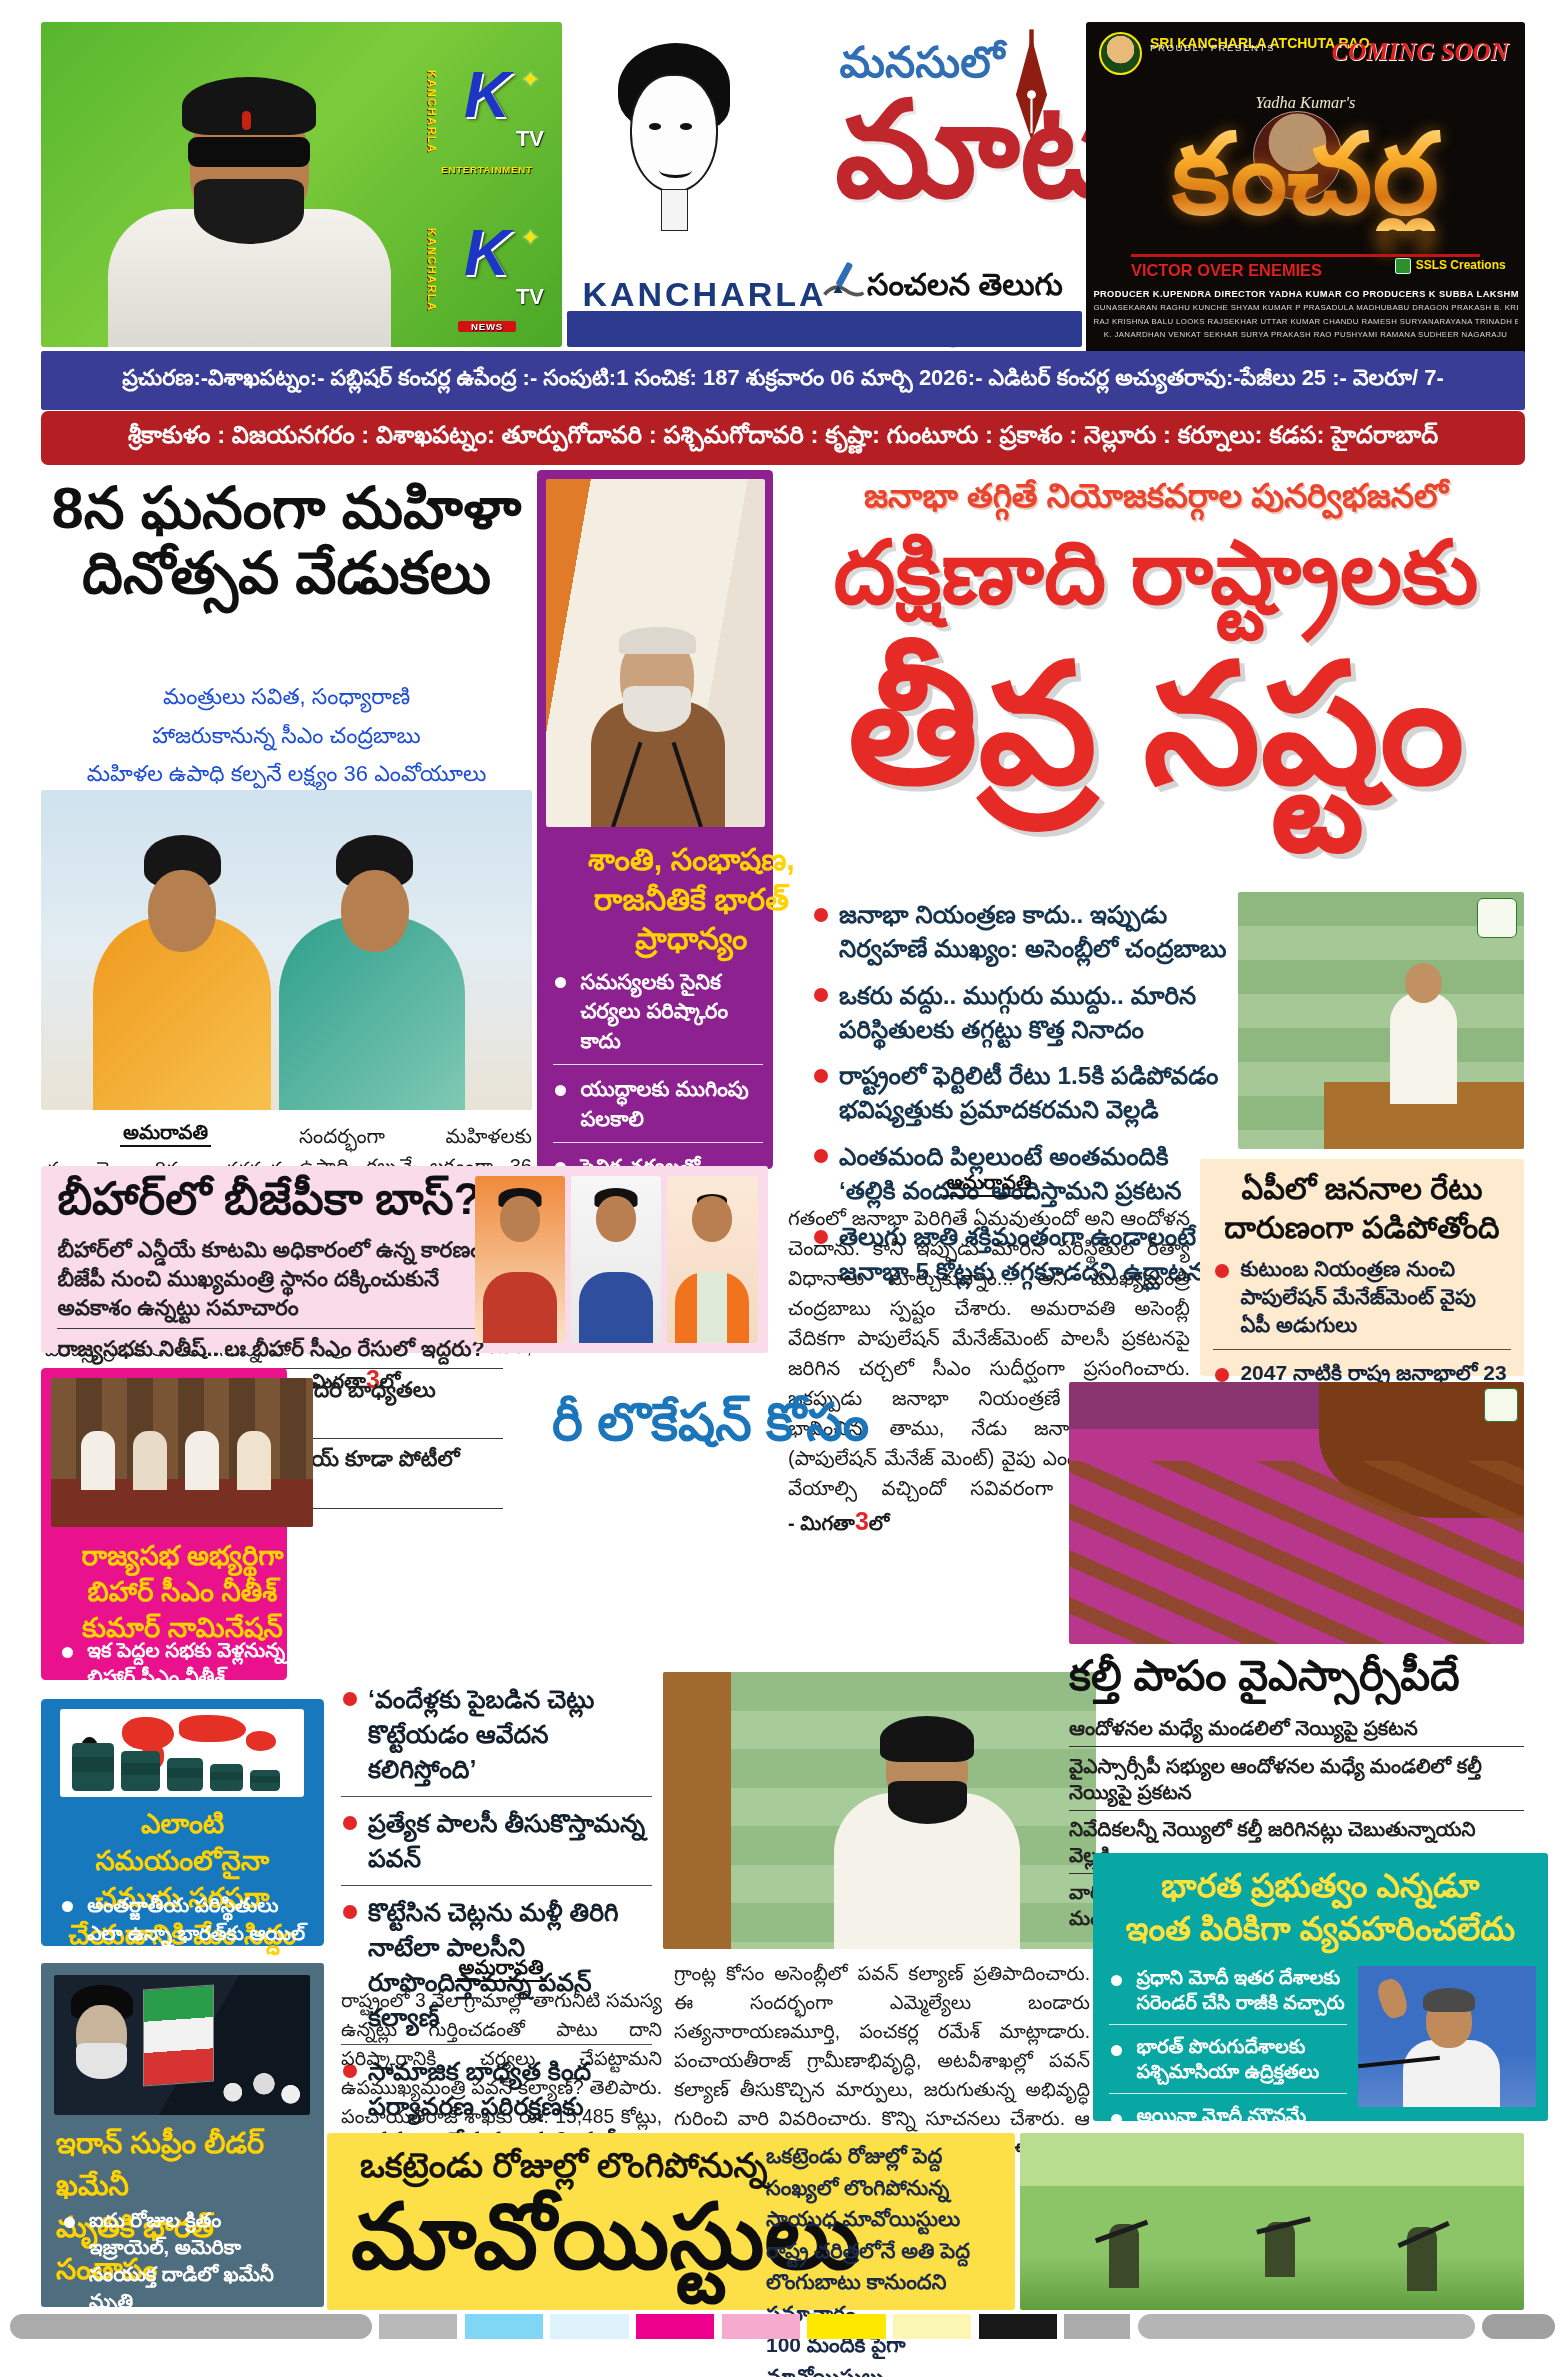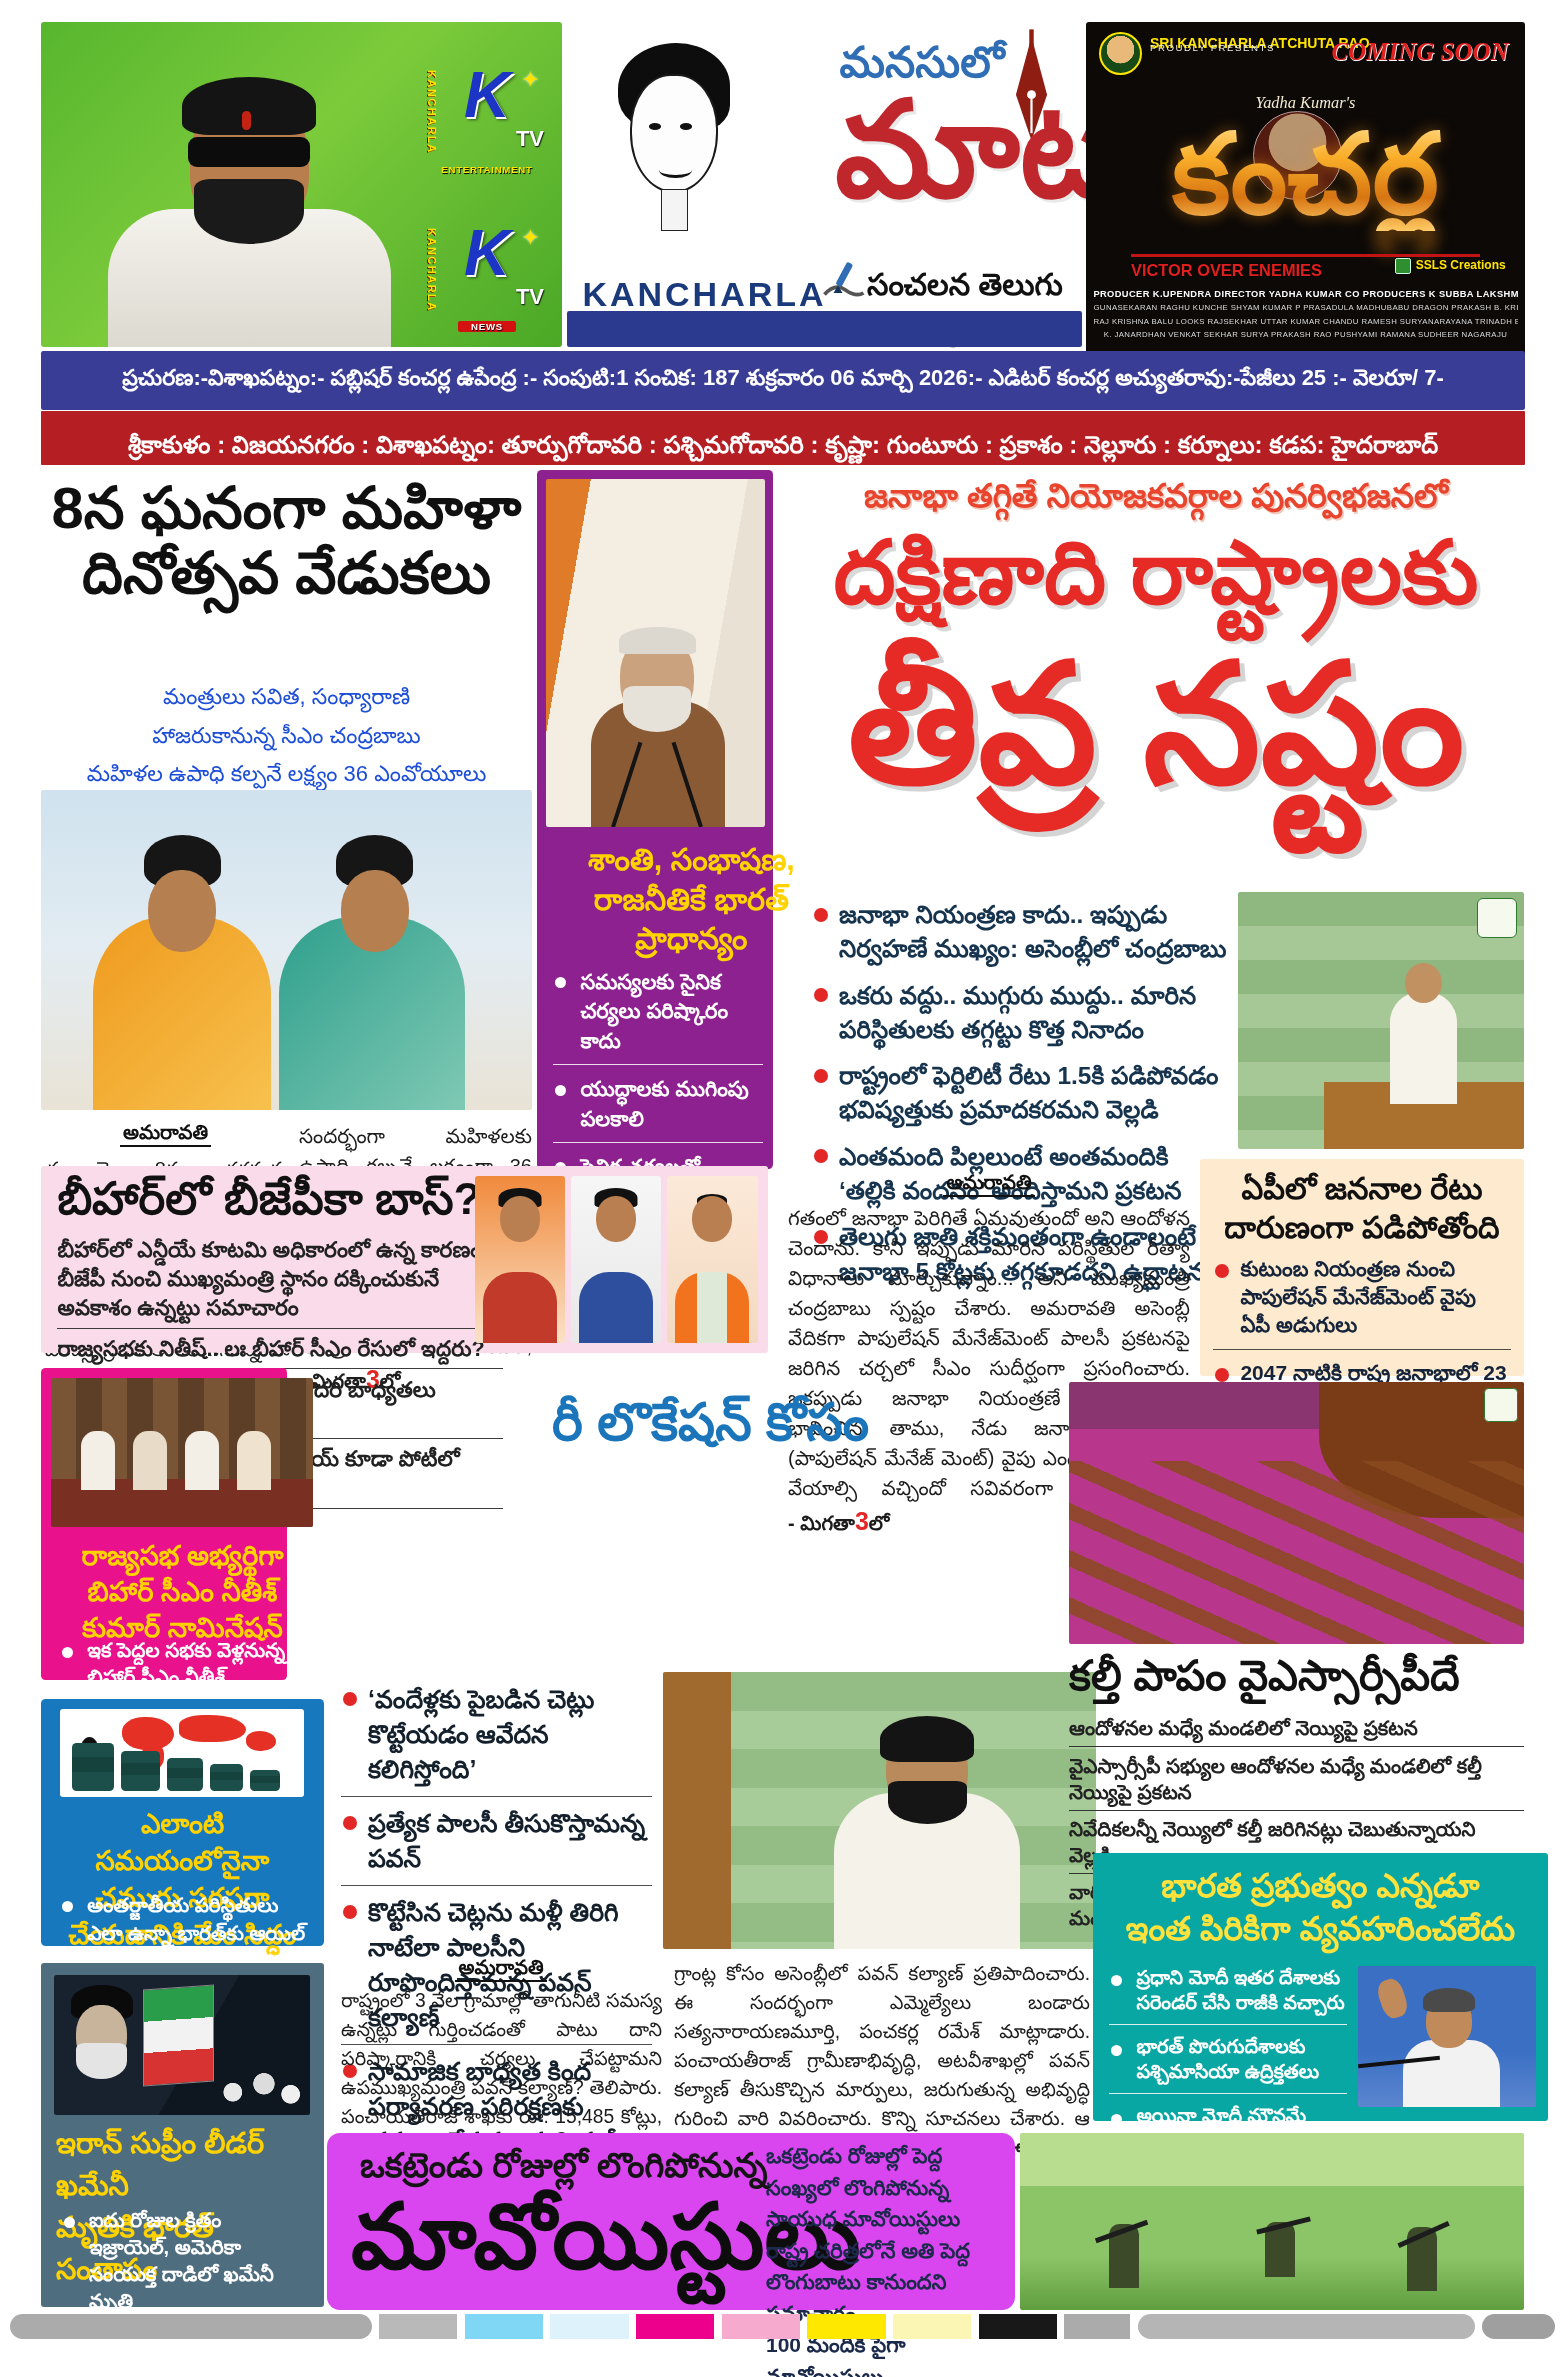--- a/index.html
+++ b/index.html
@@ -55,22 +55,22 @@
   .ma-tag { position:absolute; left:45px; top:239px; font-size:16.4px; font-weight:800; color:#e01f1f; text-shadow:0 0 1.5px #000; }
   .ma-studio { position:absolute; right:19.3px; top:236px; font-size:12px; font-weight:bold; color:#ffe400; }
   .ma-studio-logo { display:inline-block; width:16.4px; height:16.4px; background:#2e8f2e; border:1.5px solid #cfe; vertical-align:middle; margin-right:4.5px; border-radius:2.2px; }
   .ma-credits { position:absolute; left:7.4px; right:7.4px; top:262px; text-align:center; color:#ddd; }
   .ma-credits div { font-size:7.8px; letter-spacing:0.4px; margin-top:4.5px; white-space:nowrap; overflow:hidden; }
   .ma-credits .c1 { font-size:9.3px; color:#fff; font-weight:bold; }
 
   
   .edition-bar { background:#3a3d96; color:#fff; display:flex; align-items:center; justify-content:center; text-align:center;
     font-size:22px; font-weight:bold; padding:0 13.4px; border-radius:2.2px; }
-  .districts-bar { background:#b51f24; color:#fff; display:flex; align-items:flex-end; justify-content:center; text-align:center;
-    font-size:24px; font-weight:bold; padding:0 13.4px; border-radius:1px; }
+  .districts-bar { background:#b51f24; color:#fff; display:flex; align-items:center; justify-content:center; text-align:center;
+    font-size:24px; font-weight:bold; padding:0 13.4px; border-radius:7px; }
 
   
   .headline { font-weight:800; color:#101010; }
   .center { text-align:center; }
   .dateline { font-weight:bold; font-size:20px; text-align:center; }
   .dateline span { border-bottom:2.2px solid #111; padding:0 3px 1.5px; }
   .bodytext { font-size:20px; line-height:1.5; text-align:justify; color:#1c1c1c; }
   .more { white-space:nowrap; font-weight:800; }
   .more .mnum { color:#e32726; font-size:1.25em; font-weight:800; }
 
@@ -187,21 +187,21 @@
   .rahul-title { color:#ffe23c; font-size:33px; font-weight:800; line-height:1.3; text-align:center; }
   .rahul-bullets { color:#fff; font-size:19.3px; font-weight:600; line-height:1.3; }
   .rahul-photo { background:linear-gradient(180deg,#3a6fc4 0 60%,#5c86cf 100%); }
   .rahul-photo .rbody { position:absolute; left:45px; bottom:0; width:97px; height:67px; background:#f2f2f2; border-radius:30px 30px 0 0; }
   .rahul-photo .rhead { position:absolute; left:68px; bottom:59px; width:46px; height:52px; background:#c08a5a; border-radius:46%; }
   .rahul-photo .rhair { position:absolute; left:65px; bottom:95px; width:52px; height:24px; background:#4a4a4a; border-radius:50% 50% 20% 20%; }
   .rahul-photo .rhand { position:absolute; left:22px; bottom:89px; width:25px; height:39px; background:#c08a5a; border-radius:40%; transform:rotate(-18deg); }
   .rahul-photo .rmic { position:absolute; left:0; bottom:43px; width:82px; height:3.7px; background:#111; transform:rotate(-6deg); }
 
   
-  .mao-box { background:#d946ef; border-radius:13px; }
+  .mao-box { background:#fde047; border-radius:3px; }
   .mao-kicker { font-size:34px; font-weight:800; color:#141414; }
   .mao-headline { font-size:91px; font-weight:800; color:#0d0d0d; line-height:1; }
   .mao-points { font-size:21px; font-weight:600; color:#1b2a4a; line-height:1.5; }
   .mao-photo { background:linear-gradient(180deg,#b9dd8e 0 30%,#8cc468 30% 70%,#5f9e3f 100%); }
   .mao-photo .mfig { position:absolute; width:30px; height:64px; background:#3d4a2a; border-radius:10.4px 10.4px 0 0; }
   .mao-photo .mgun { position:absolute; width:55px; height:4.5px; background:#1d1d1d; }
 
   
   .print-bar { display:flex; gap:7.4px; align-items:stretch; padding:0 10.4px; }
   .print-bar span { display:block; height:100%; }

